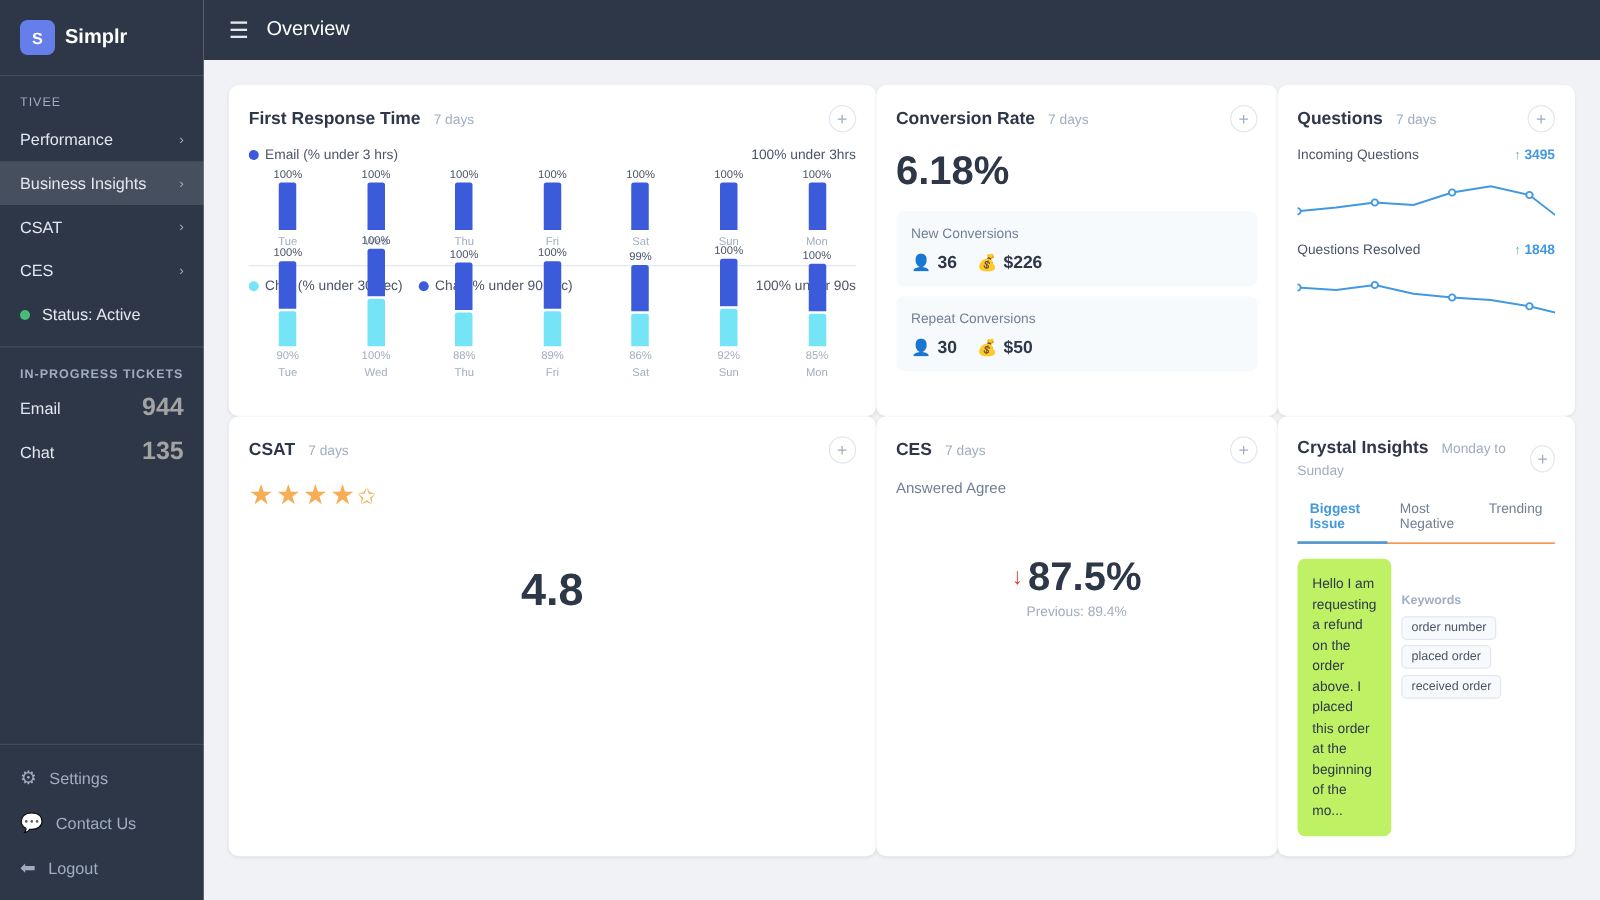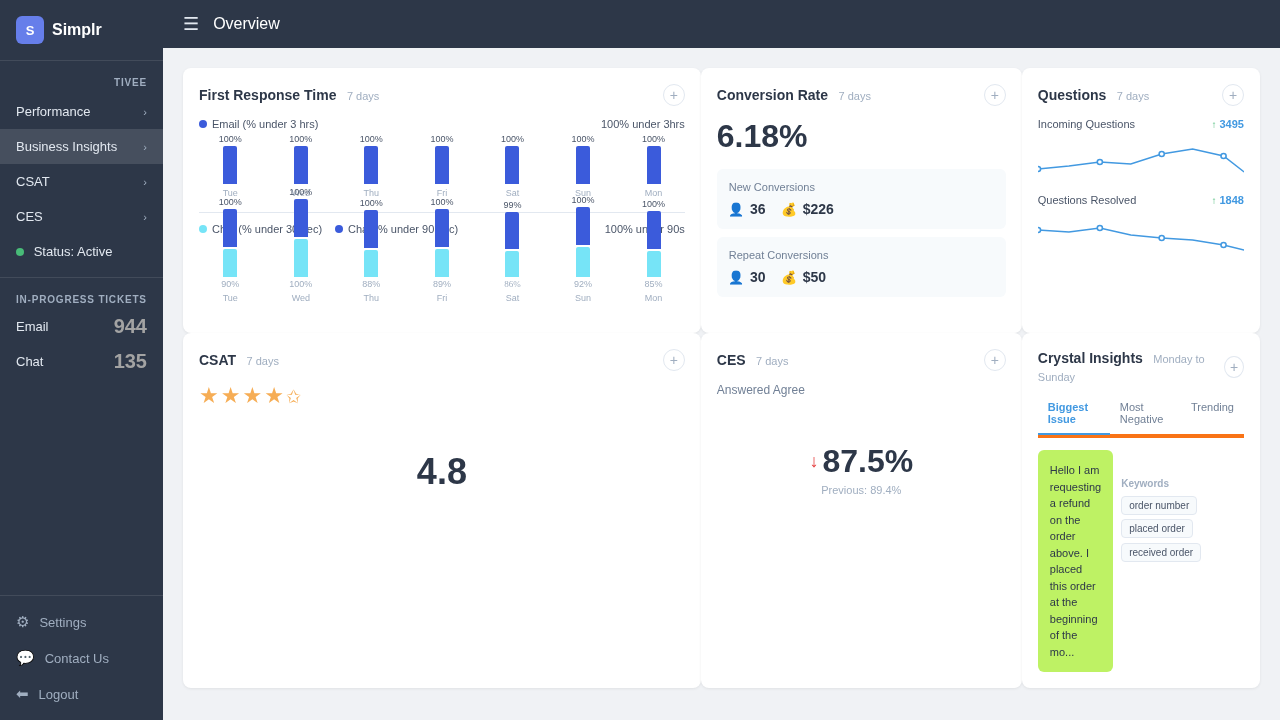--- a/index.html
+++ b/index.html
@@ -26,25 +26,24 @@
       width: 28px; height: 28px;
       background: #667eea;
       border-radius: 6px;
       display: flex; align-items: center; justify-content: center;
       font-size: 13px; font-weight: bold; color: white;
     }
     .logo-text { font-size: 16px; font-weight: 600; color: #fff; }
     .sidebar-section-label {
       padding: 16px 16px 6px;
       font-size: 10px;
-      font-weight: 700;
+      font-weight: 400;
       color: #a0aec0;
       letter-spacing: 0.08em;
       text-transform: uppercase;
-      text-align: right;
     }
     .sidebar-item {
       display: flex;
       align-items: center;
       justify-content: space-between;
       padding: 10px 16px;
       cursor: pointer;
       font-size: 13px;
       color: #e2e8f0;
       transition: background 0.15s;
@@ -233,21 +232,21 @@
       align-items: center;
       justify-content: center;
       padding: 30px 0 10px;
     }
     .ces-pct { font-size: 32px; font-weight: 700; color: #2d3748; }
     .ces-arrow-down { color: #e53e3e; font-size: 18px; margin-right: 4px; }
     .ces-prev { font-size: 11px; color: #a0aec0; margin-top: 4px; }
 
     
     .crystal-card { grid-column: 3; grid-row: 2; }
-    .crystal-tabs { display: flex; gap: 0; margin-bottom: 12px; border-bottom: 4px solid #f97316; }
+    .crystal-tabs { display: flex; gap: 0; margin-bottom: 12px; border-bottom: 1px solid #f97316; }
     .crystal-tab {
       font-size: 11px;
       padding: 4px 10px 8px;
       cursor: pointer;
       color: #718096;
       border-bottom: 2px solid transparent;
       margin-bottom: -1px;
     }
     .crystal-tab.active { color: #4299e1; border-bottom: 2px solid #4299e1; font-weight: 600; }
     .crystal-body { display: flex; gap: 8px; }
@@ -449,21 +448,21 @@
             </div>
             <div style="font-size:9px;color:#a0aec0;margin-top:2px;">89%</div>
             <div class="bar-label">Fri</div>
           </div>
           <div class="bar-col">
             <div class="bar-pct-label">99%</div>
             <div class="bar-wrap">
               <div class="bar-inner" style="height:37px;background:#3b5bdb;"></div>
               <div class="bar-inner" style="height:26px;background:#76e4f7;"></div>
             </div>
-            <div style="font-size:9px;color:#a0aec0;margin-top:2px;font-family:Liberation Serif, serif;">86%</div>
+            <div style="font-size:9px;color:#a0aec0;margin-top:2px;">86%</div>
             <div class="bar-label">Sat</div>
           </div>
           <div class="bar-col">
             <div class="bar-pct-label">100%</div>
             <div class="bar-wrap">
               <div class="bar-inner" style="height:38px;background:#3b5bdb;"></div>
               <div class="bar-inner" style="height:30px;background:#76e4f7;"></div>
             </div>
             <div style="font-size:9px;color:#a0aec0;margin-top:2px;">92%</div>
             <div class="bar-label">Sun</div>

